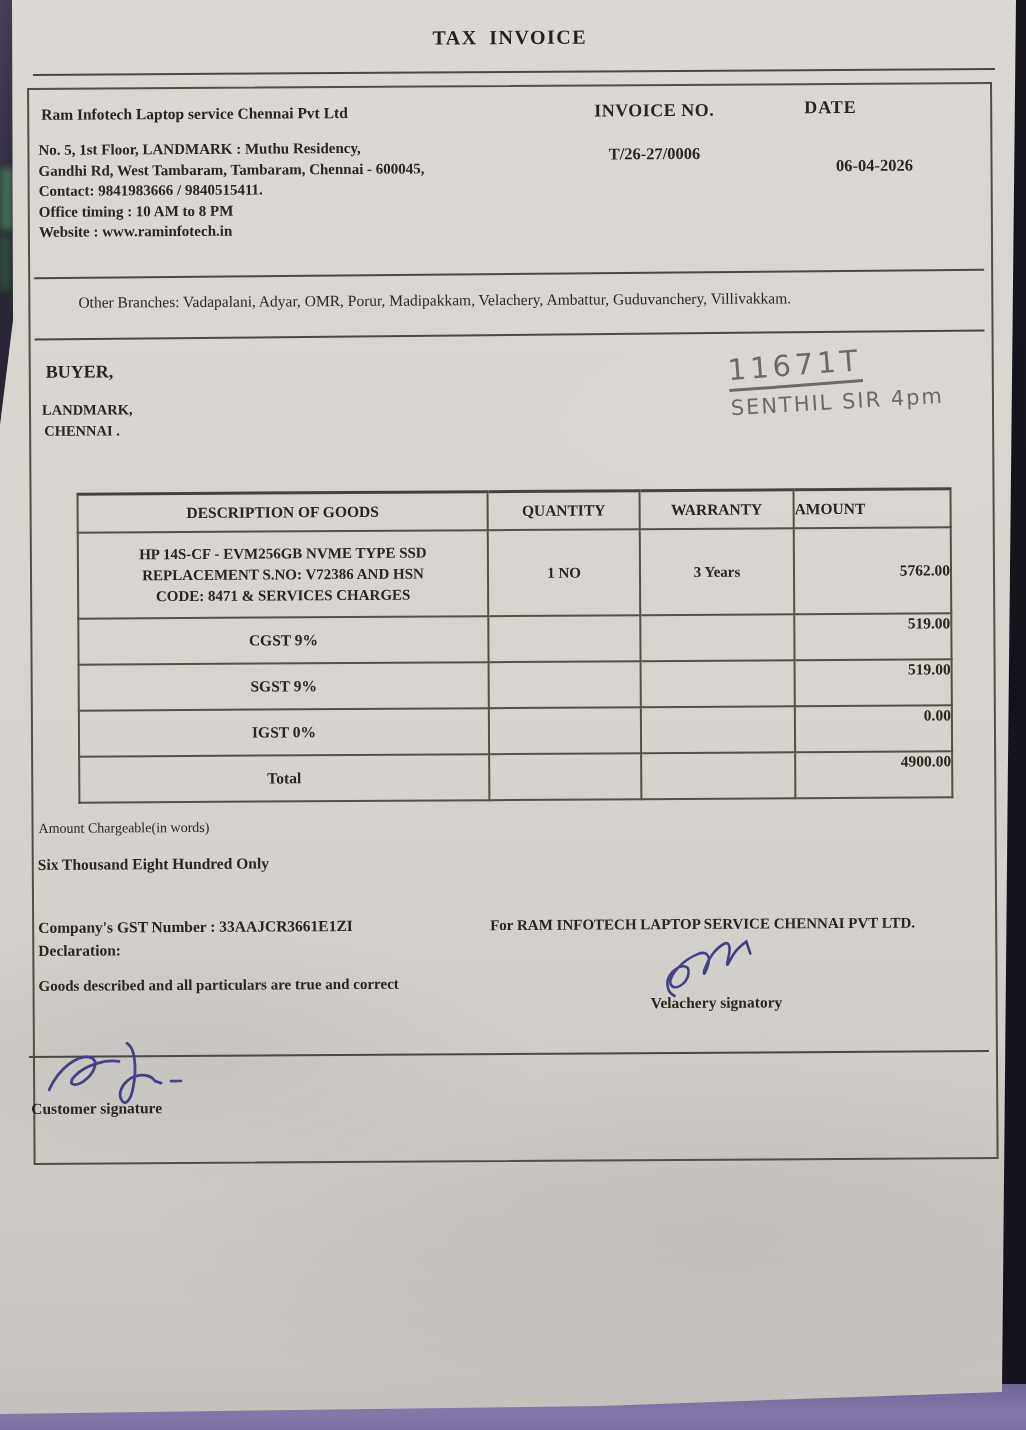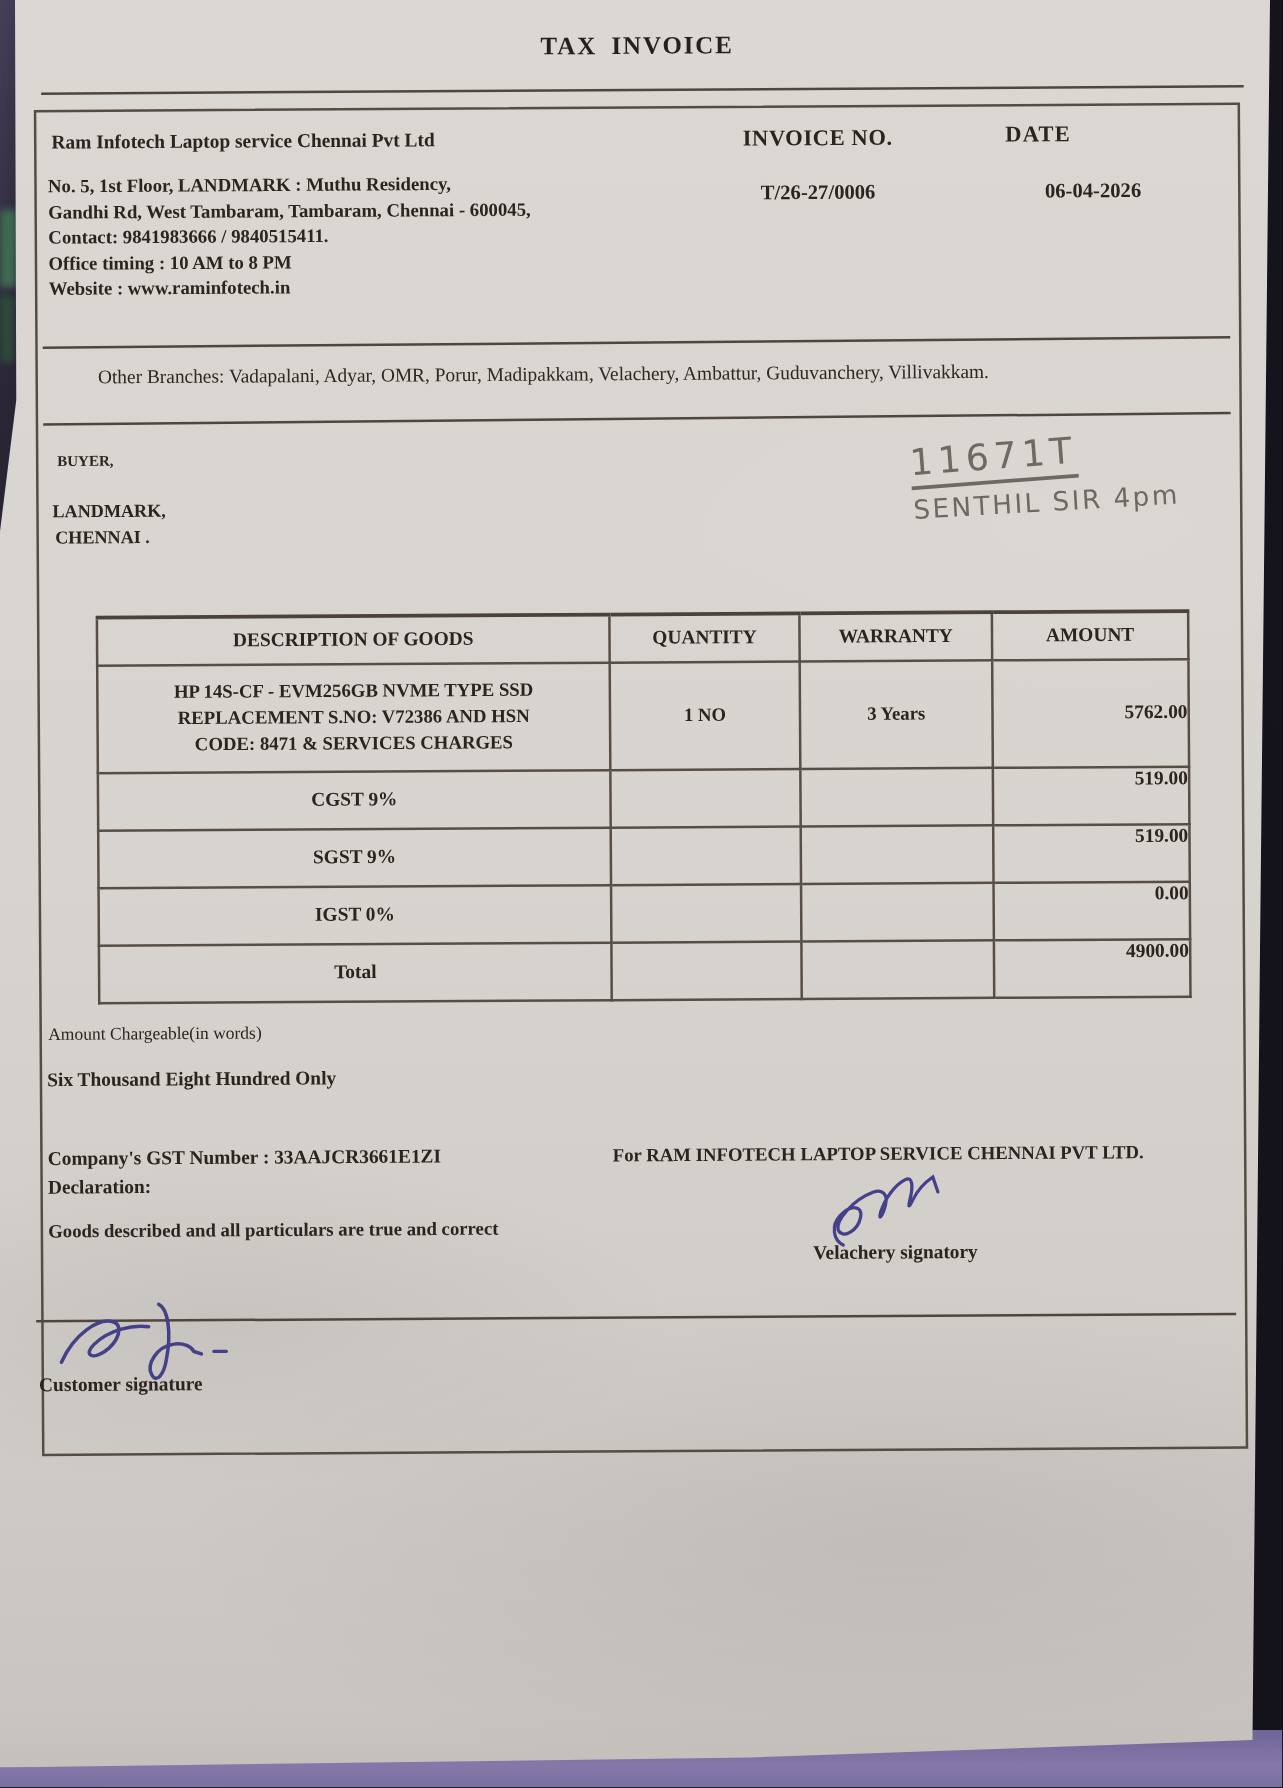--- a/index.html
+++ b/index.html
@@ -28,28 +28,28 @@
 
   .seller-name{position:absolute;left:12px;top:16px;font-size:15.5px;font-weight:bold;}
   .seller-address{position:absolute;left:9px;top:50px;font-size:15px;font-weight:bold;line-height:20.5px;}
 
   .inv-label{position:absolute;left:525px;top:14px;width:200px;text-align:center;
              font-size:18px;font-weight:bold;letter-spacing:0.5px;}
   .inv-value{position:absolute;left:525px;top:58px;width:200px;text-align:center;
              font-size:16.5px;font-weight:bold;}
   .date-label{position:absolute;left:775px;top:12px;width:140px;text-align:left;
              font-size:18px;font-weight:bold;letter-spacing:1px;}
-  .date-value{position:absolute;left:775px;top:58px;width:140px;text-align:center;
+  .date-value{position:absolute;left:775px;top:71px;width:140px;text-align:center;
              font-size:16.5px;font-weight:bold;}
 
   .divider1{position:absolute;left:4px;top:186px;width:950px;border-top:2px solid #4e463f;transform:rotate(-0.15deg);}
   .branches{position:absolute;left:48px;top:204px;font-size:15.5px;color:#2e2722;}
   .divider2{position:absolute;left:4px;top:247px;width:950px;border-top:2px solid #4e463f;transform:rotate(-0.2deg);}
 
-  .buyer-label{position:absolute;left:15px;top:272px;font-size:12px;font-weight:bold;}
+  .buyer-label{position:absolute;left:15px;top:272px;font-size:18px;font-weight:bold;}
   .buyer-name{position:absolute;left:11px;top:312px;font-size:14.5px;font-weight:bold;}
   .buyer-city{position:absolute;left:13px;top:333px;font-size:14.5px;font-weight:bold;text-align:center;}
 
   .hand{position:absolute;left:698px;top:260px;transform:rotate(-4deg);
         font-family:"DejaVu Sans", sans-serif;color:#6f6963;}
   .hand-job{font-size:29px;letter-spacing:4px;border-bottom:3px solid #6f6963;padding-bottom:2px;display:inline-block;}
   .hand-note{font-size:21px;letter-spacing:2px;margin-top:6px;white-space:nowrap;transform:rotate(1deg);}
 
   .goods-table{position:absolute;left:45px;top:403px;width:865px;border-collapse:collapse;table-layout:fixed;}
   .goods-table td,.goods-table th{border:2px solid #574e45;padding:0;color:#2b241f;}
@@ -120,21 +120,21 @@
         <div class="hand-job">11671T</div>
         <div class="hand-note">SENTHIL SIR 4pm</div>
       </div>
 
       <table class="goods-table">
         <thead>
           <tr>
             <th class="cell-desc">DESCRIPTION OF GOODS</th>
             <th class="cell-qty">QUANTITY</th>
             <th class="cell-war">WARRANTY</th>
-            <th class="cell-amt" style="text-align:center;margin-left:40px;">AMOUNT</th>
+            <th class="cell-amt" style="text-align:left;margin-left:40px;">AMOUNT</th>
           </tr>
         </thead>
         <tbody>
           <tr class="row-item">
             <td class="cell-desc">
               <div class="desc-lines">
                 <div>HP 14S-CF - EVM256GB NVME TYPE SSD</div>
                 <div>REPLACEMENT S.NO: V72386 AND HSN</div>
                 <div>CODE: 8471 &amp; SERVICES CHARGES</div>
               </div>

